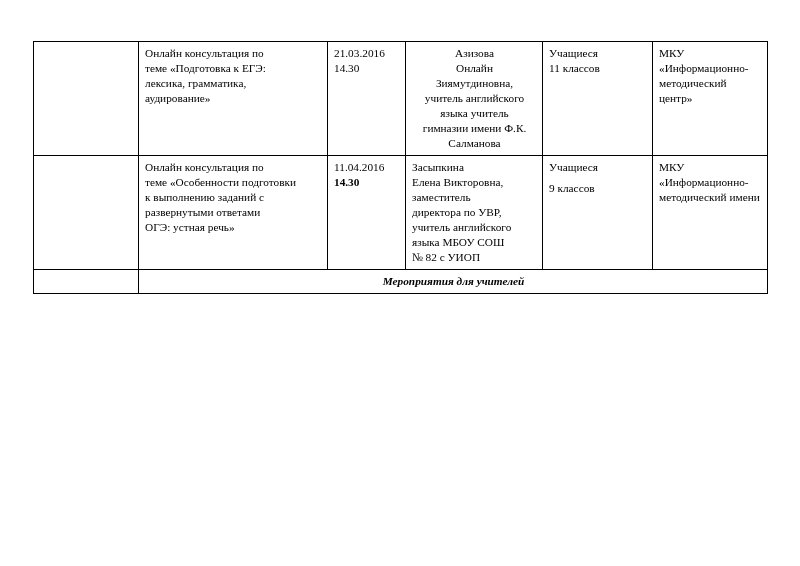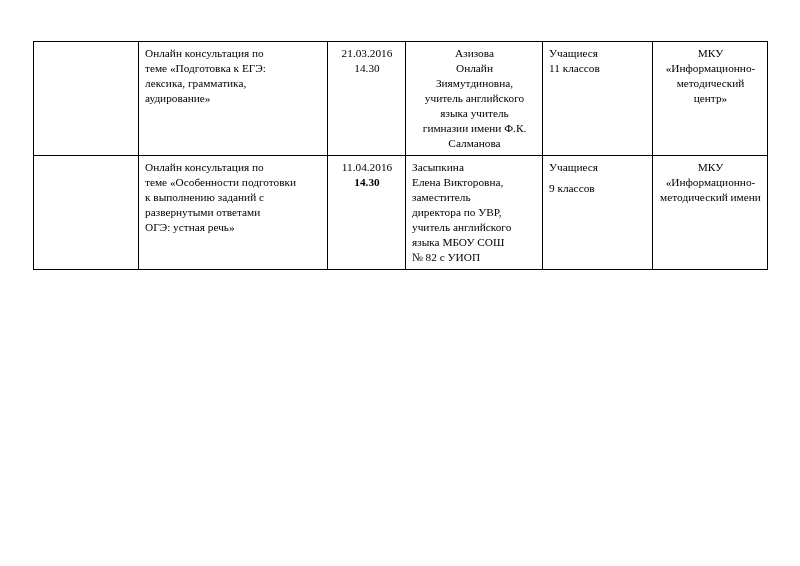--- a/index.html
+++ b/index.html
@@ -39,24 +39,24 @@
   
   col.c0 { width: 105px; }
   col.c1 { width: 189px; }
   col.c2 { width: 78px; }
   col.c3 { width: 137px; }
   col.c4 { width: 110px; }
   col.c5 { width: 115px; }
 
   td.empty-col { }
   td.topic { text-align: left; }
-  td.date { text-align: center; }
+  td.date { text-align: left; }
   td.person { text-align: center; }
   td.audience { text-align: left; }
-  td.org { text-align: center; }
+  td.org { }
 
   td.topic-just {
     text-align: justify;
     text-align-last: left;
   }
   td.person-just {
     text-align: justify;
     text-align-last: left;
     margin-top: 9px;
   }
@@ -147,17 +147,21 @@
           <span class="line">Учащиеся</span>
           <span class="line" style="display:block;height:6px"></span>
           <span class="line">9 классов</span>
         </td>
         <td class="org">
           <span class="line">МКУ «Информационно-</span>
           <span class="line">методический имени</span>
         </td>
       </tr>
 
+      <tr>
+        <td class="empty-col"></td>
+        <td class="section-row" colspan="5">Мероприятия для учителей</td>
+      </tr>
 
     </tbody>
   </table>
 
 </div>
 
 </body></html>

